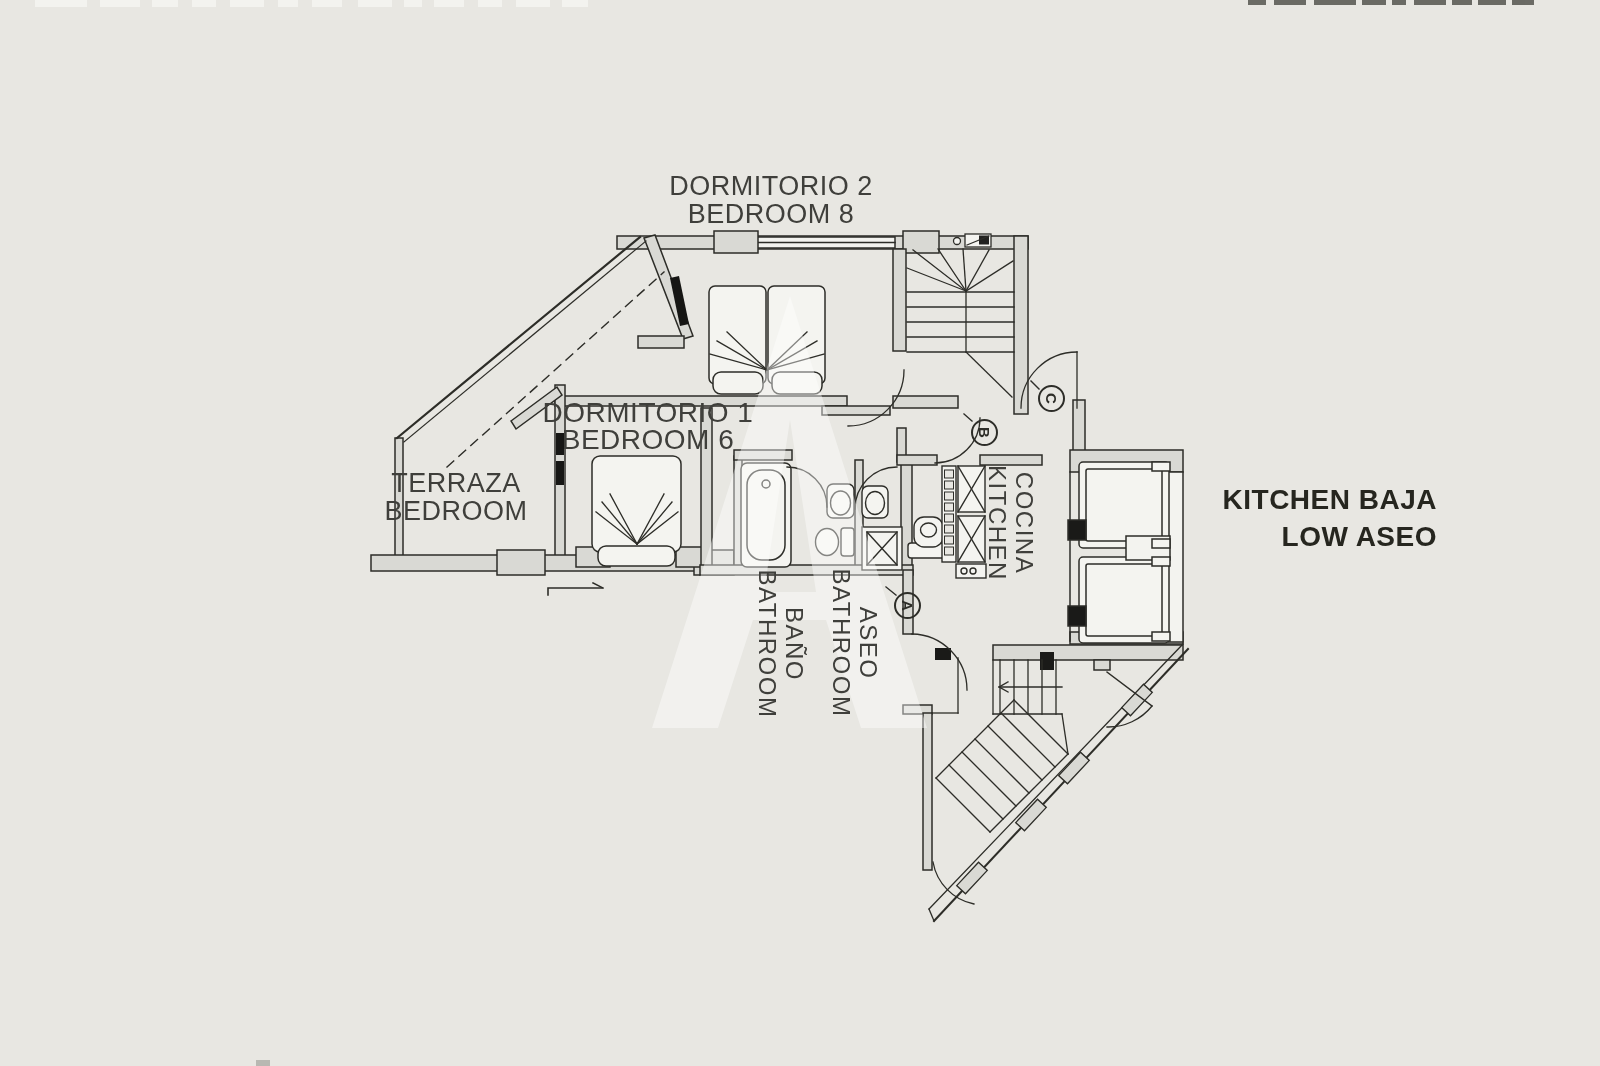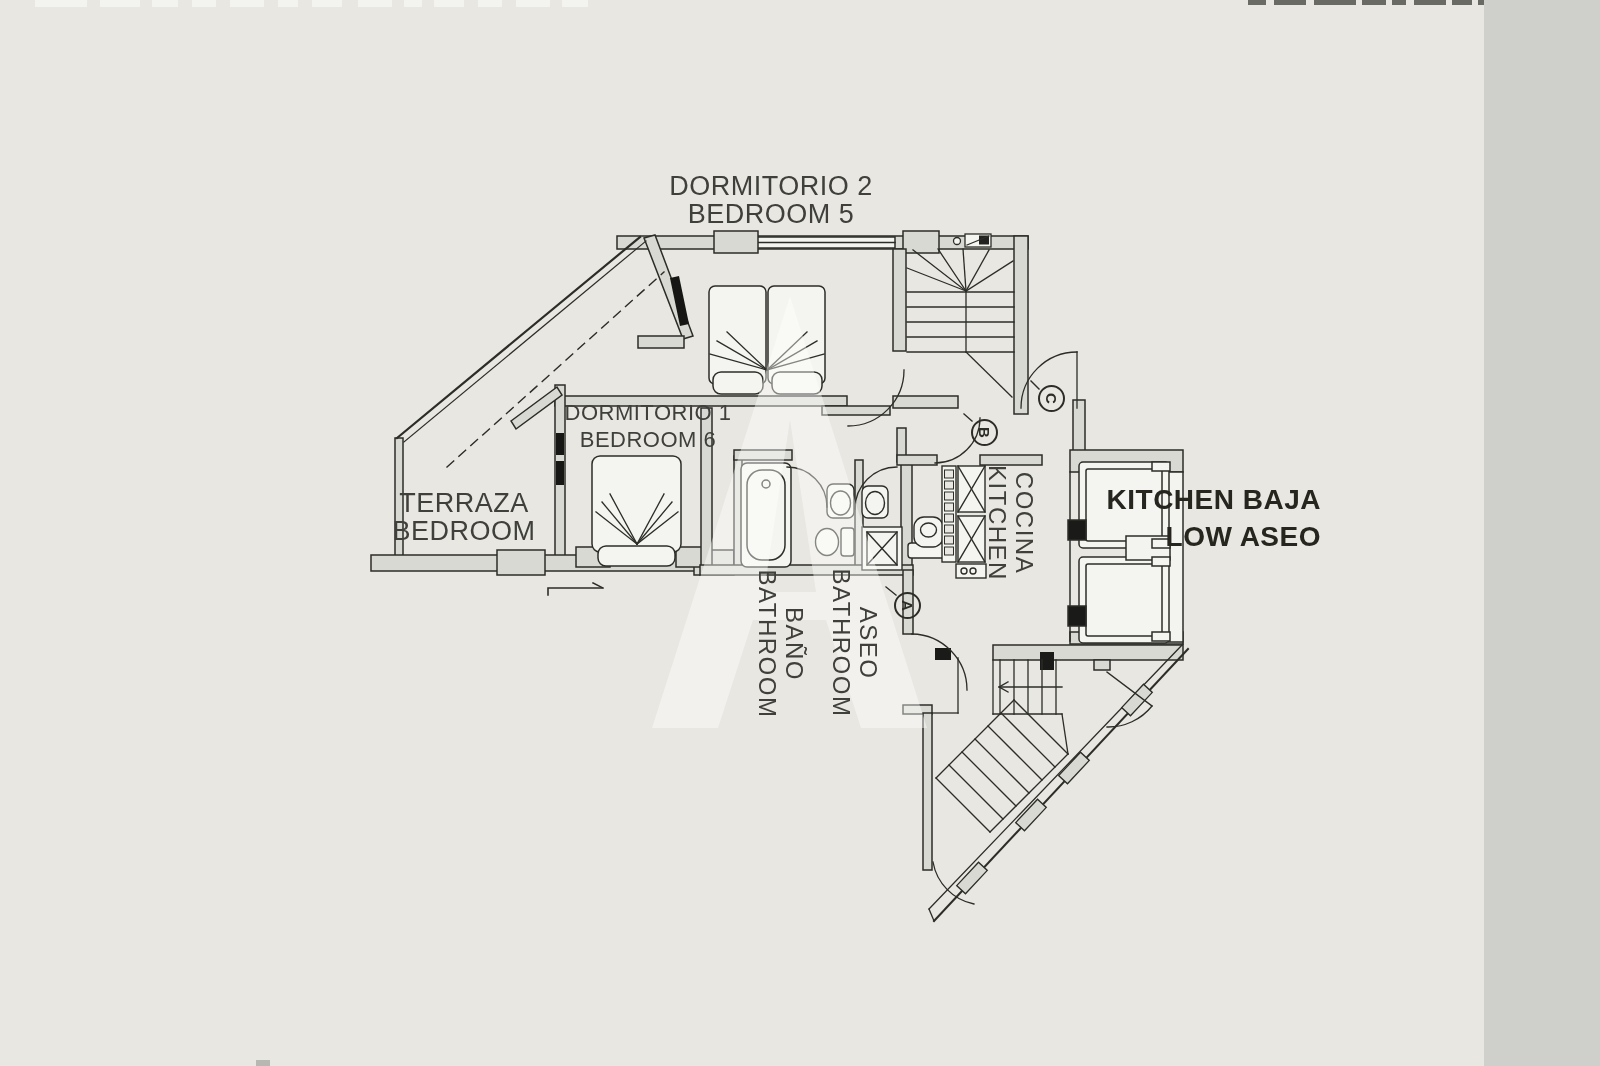--- a/index.html
+++ b/index.html
@@ -1,18 +1,18 @@
 <!DOCTYPE html>
 <html><head>
 <meta charset="utf-8">
 <style>
   html,body{margin:0;padding:0;}
   body{background:#cfcfcb;}
   #stage{
-    position:relative;width:1484px;height:1066px;overflow:hidden;
+    position:relative;width:1600px;height:1066px;overflow:hidden;
     background:#e8e7e2;
     font-family:"Liberation Sans", sans-serif;
   }
   #plan-svg{position:absolute;left:0;top:0;}
   .room-label{
     position:absolute;text-align:center;color:#3f3f3b;
     font-size:27px;line-height:28px;letter-spacing:.5px;white-space:nowrap;
     font-weight:500;
   }
   .room-label .l2{display:block;}
@@ -321,29 +321,29 @@
     <line x1="964" y1="414" x2="972" y2="421"></line>
     <line x1="1031" y1="381" x2="1039" y2="389"></line>
   </g>
 
   <path d="M 790,296 L 652,728 L 718,728 L 753,620 L 826,620 L 861,728 L 927,728 Z
            M 790,420 L 764,592 L 816,592 Z" fill="#ffffff" opacity="0.42" fill-rule="evenodd" stroke="none"></path>
 </svg>
 
 <div class="room-label" style="left:621px;top:172px;width:300px;">
   <span>DORMITORIO 2</span>
-  <span class="l2">BEDROOM 5</span>
-</div>
-
-<div class="room-label" style="left:498px;top:399px;width:300px;font-size:22px;line-height:27px;">
+  <span class="l2">BEDROOM 8</span>
+</div>
+
+<div class="room-label" style="left:498px;top:399px;width:300px;font-size:28px;line-height:27px;">
   <span>DORMITORIO 1</span>
   <span class="l2">BEDROOM 6</span>
 </div>
 
-<div class="room-label" style="left:364px;top:469px;width:200px;margin-top:20px;">
+<div class="room-label" style="left:356px;top:469px;width:200px;">
   <span>TERRAZA</span>
   <span class="l2">BEDROOM</span>
 </div>
 
 <div class="v-label" style="left:671px;top:617px;">
   <span>BAÑO</span>
   <span class="l2">BATHROOM</span>
 </div>
 
 <div class="v-label" style="left:745px;top:616px;">

